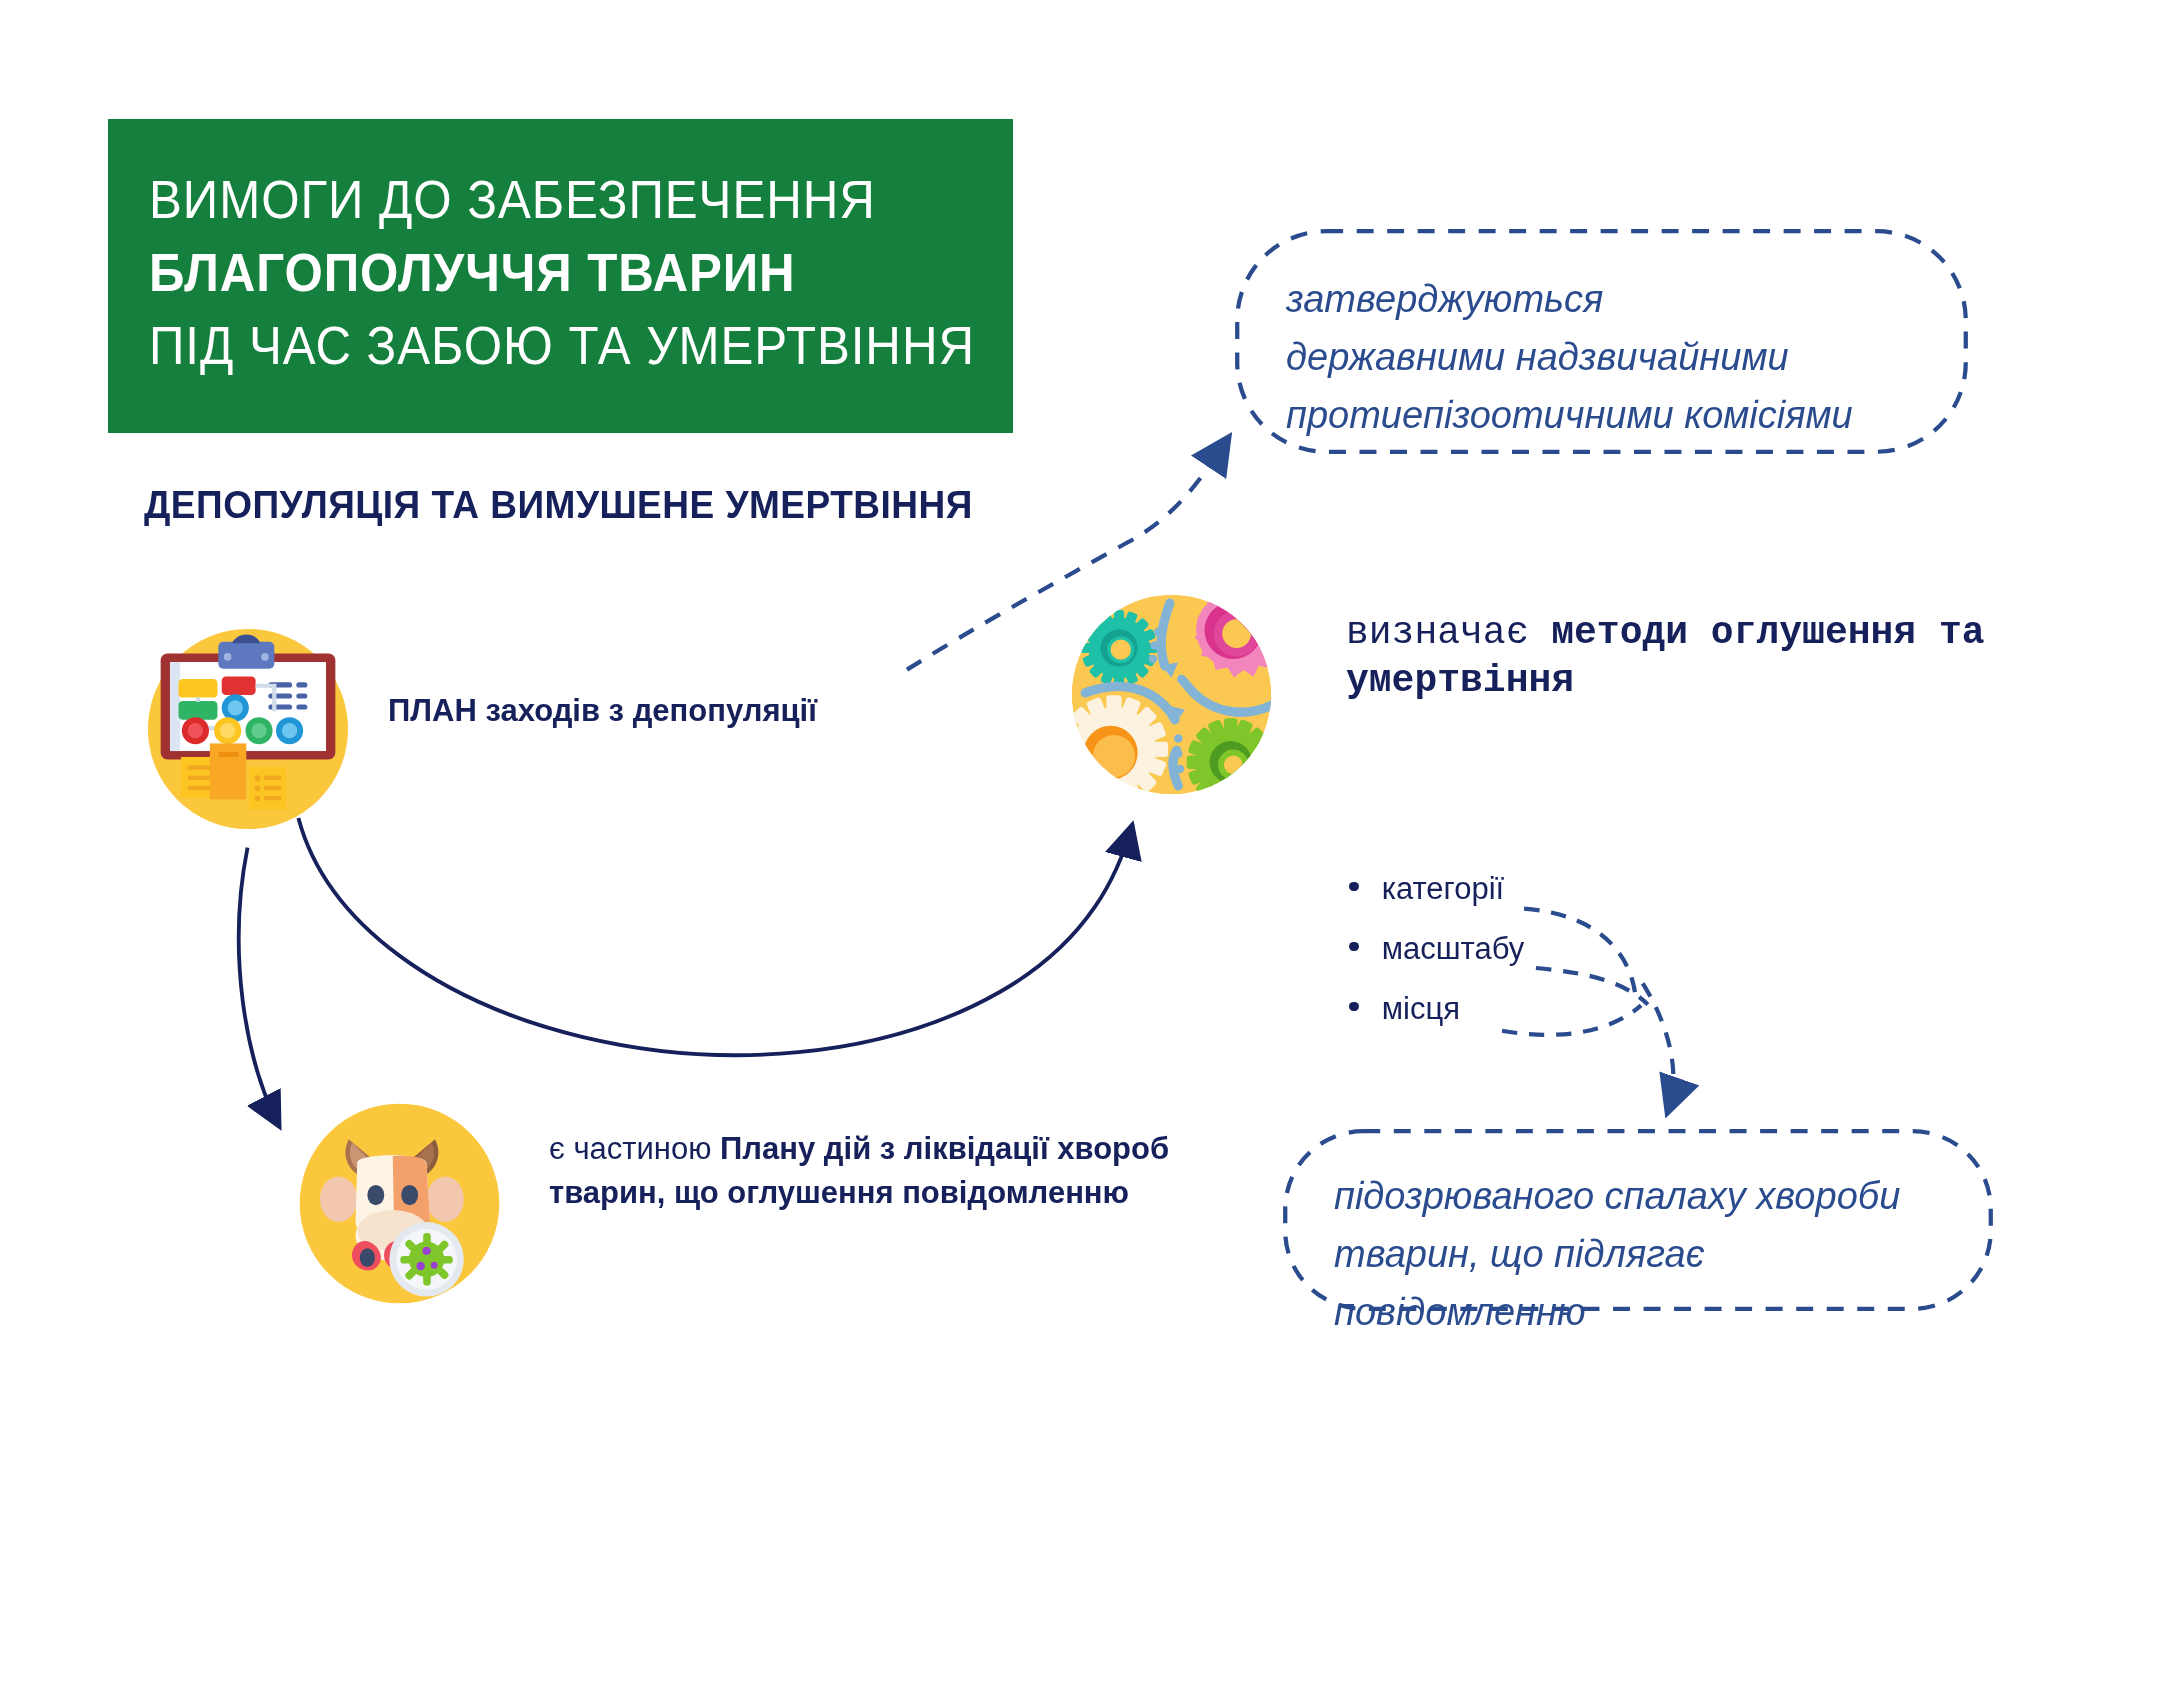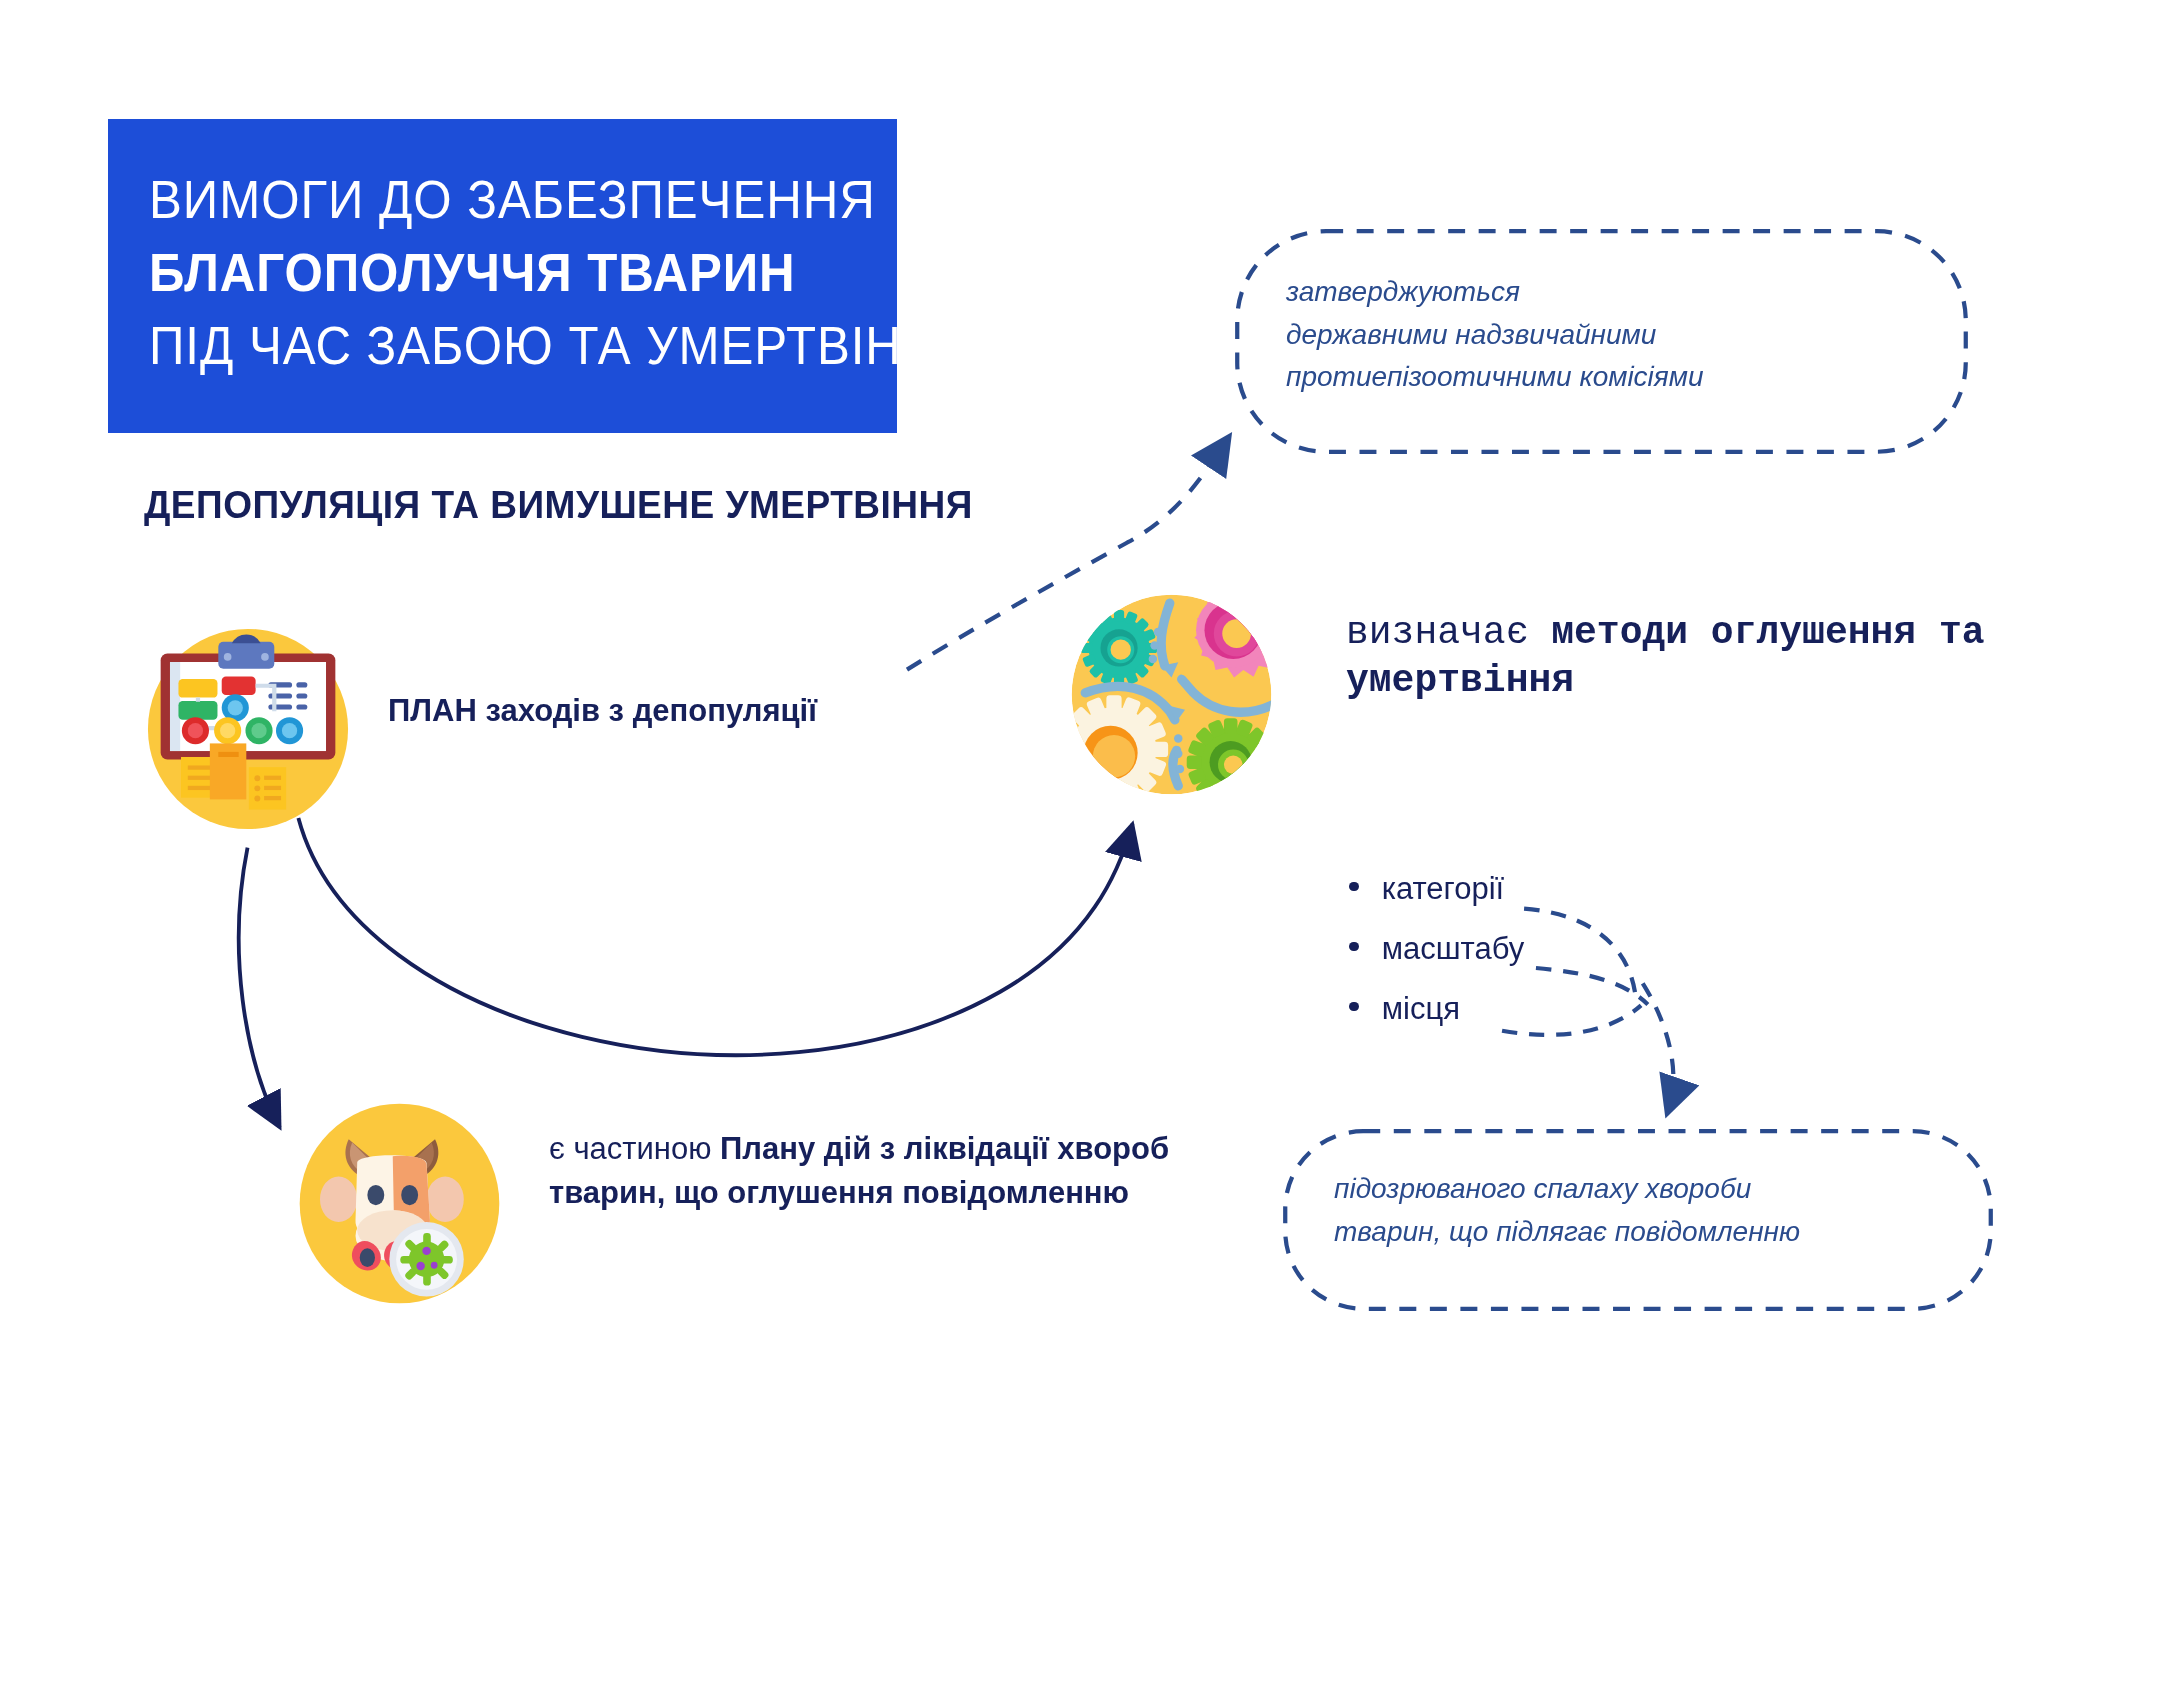--- a/index.html
+++ b/index.html
@@ -11,22 +11,22 @@
     color:#16205a;
     position:relative;
     overflow:hidden;
     -webkit-font-smoothing:antialiased;
   }
   .stage{position:absolute;inset:0;}
   svg.wires{position:absolute;left:0;top:0;width:2170px;height:1708px;pointer-events:none;}
 
   
   .title-box{
-    position:absolute;left:108px;top:119px;width:789px;height:314px;
-    background:#1d4ed8;
+    position:absolute;left:108px;top:119px;width:905px;height:314px;
+    background:#15803d;
     box-sizing:border-box;
     padding:44px 6px 0 41px;
   }
   .title-line{
     color:#ffffff;
     font-size:53px;
     line-height:1.38;
     letter-spacing:1px;
     font-weight:400;
     text-transform:uppercase;
@@ -75,21 +75,21 @@
   .cow-label{
     position:absolute;left:549px;top:1127px;width:670px;
     font-size:31px;line-height:1.42;color:#16205a;
   }
   .cow-label b{font-weight:700;}
 
   
   .bubble{position:absolute;box-sizing:border-box;}
   .bubble .txt{
     position:relative;
-    font-style:italic;font-size:28px;line-height:1.52;color:#2a4b8d;
+    font-style:italic;font-size:38px;line-height:1.52;color:#2a4b8d;
   }
   .bubble-top{left:1233px;top:227px;width:737px;height:229px;padding:44px 53px;}
   .bubble-bottom{left:1281px;top:1127px;width:714px;height:186px;padding:41px 53px;}
 
   
   .footer{position:absolute;left:0;top:1424px;width:2170px;height:284px;}
 </style>
 </head>
 <body>
 

